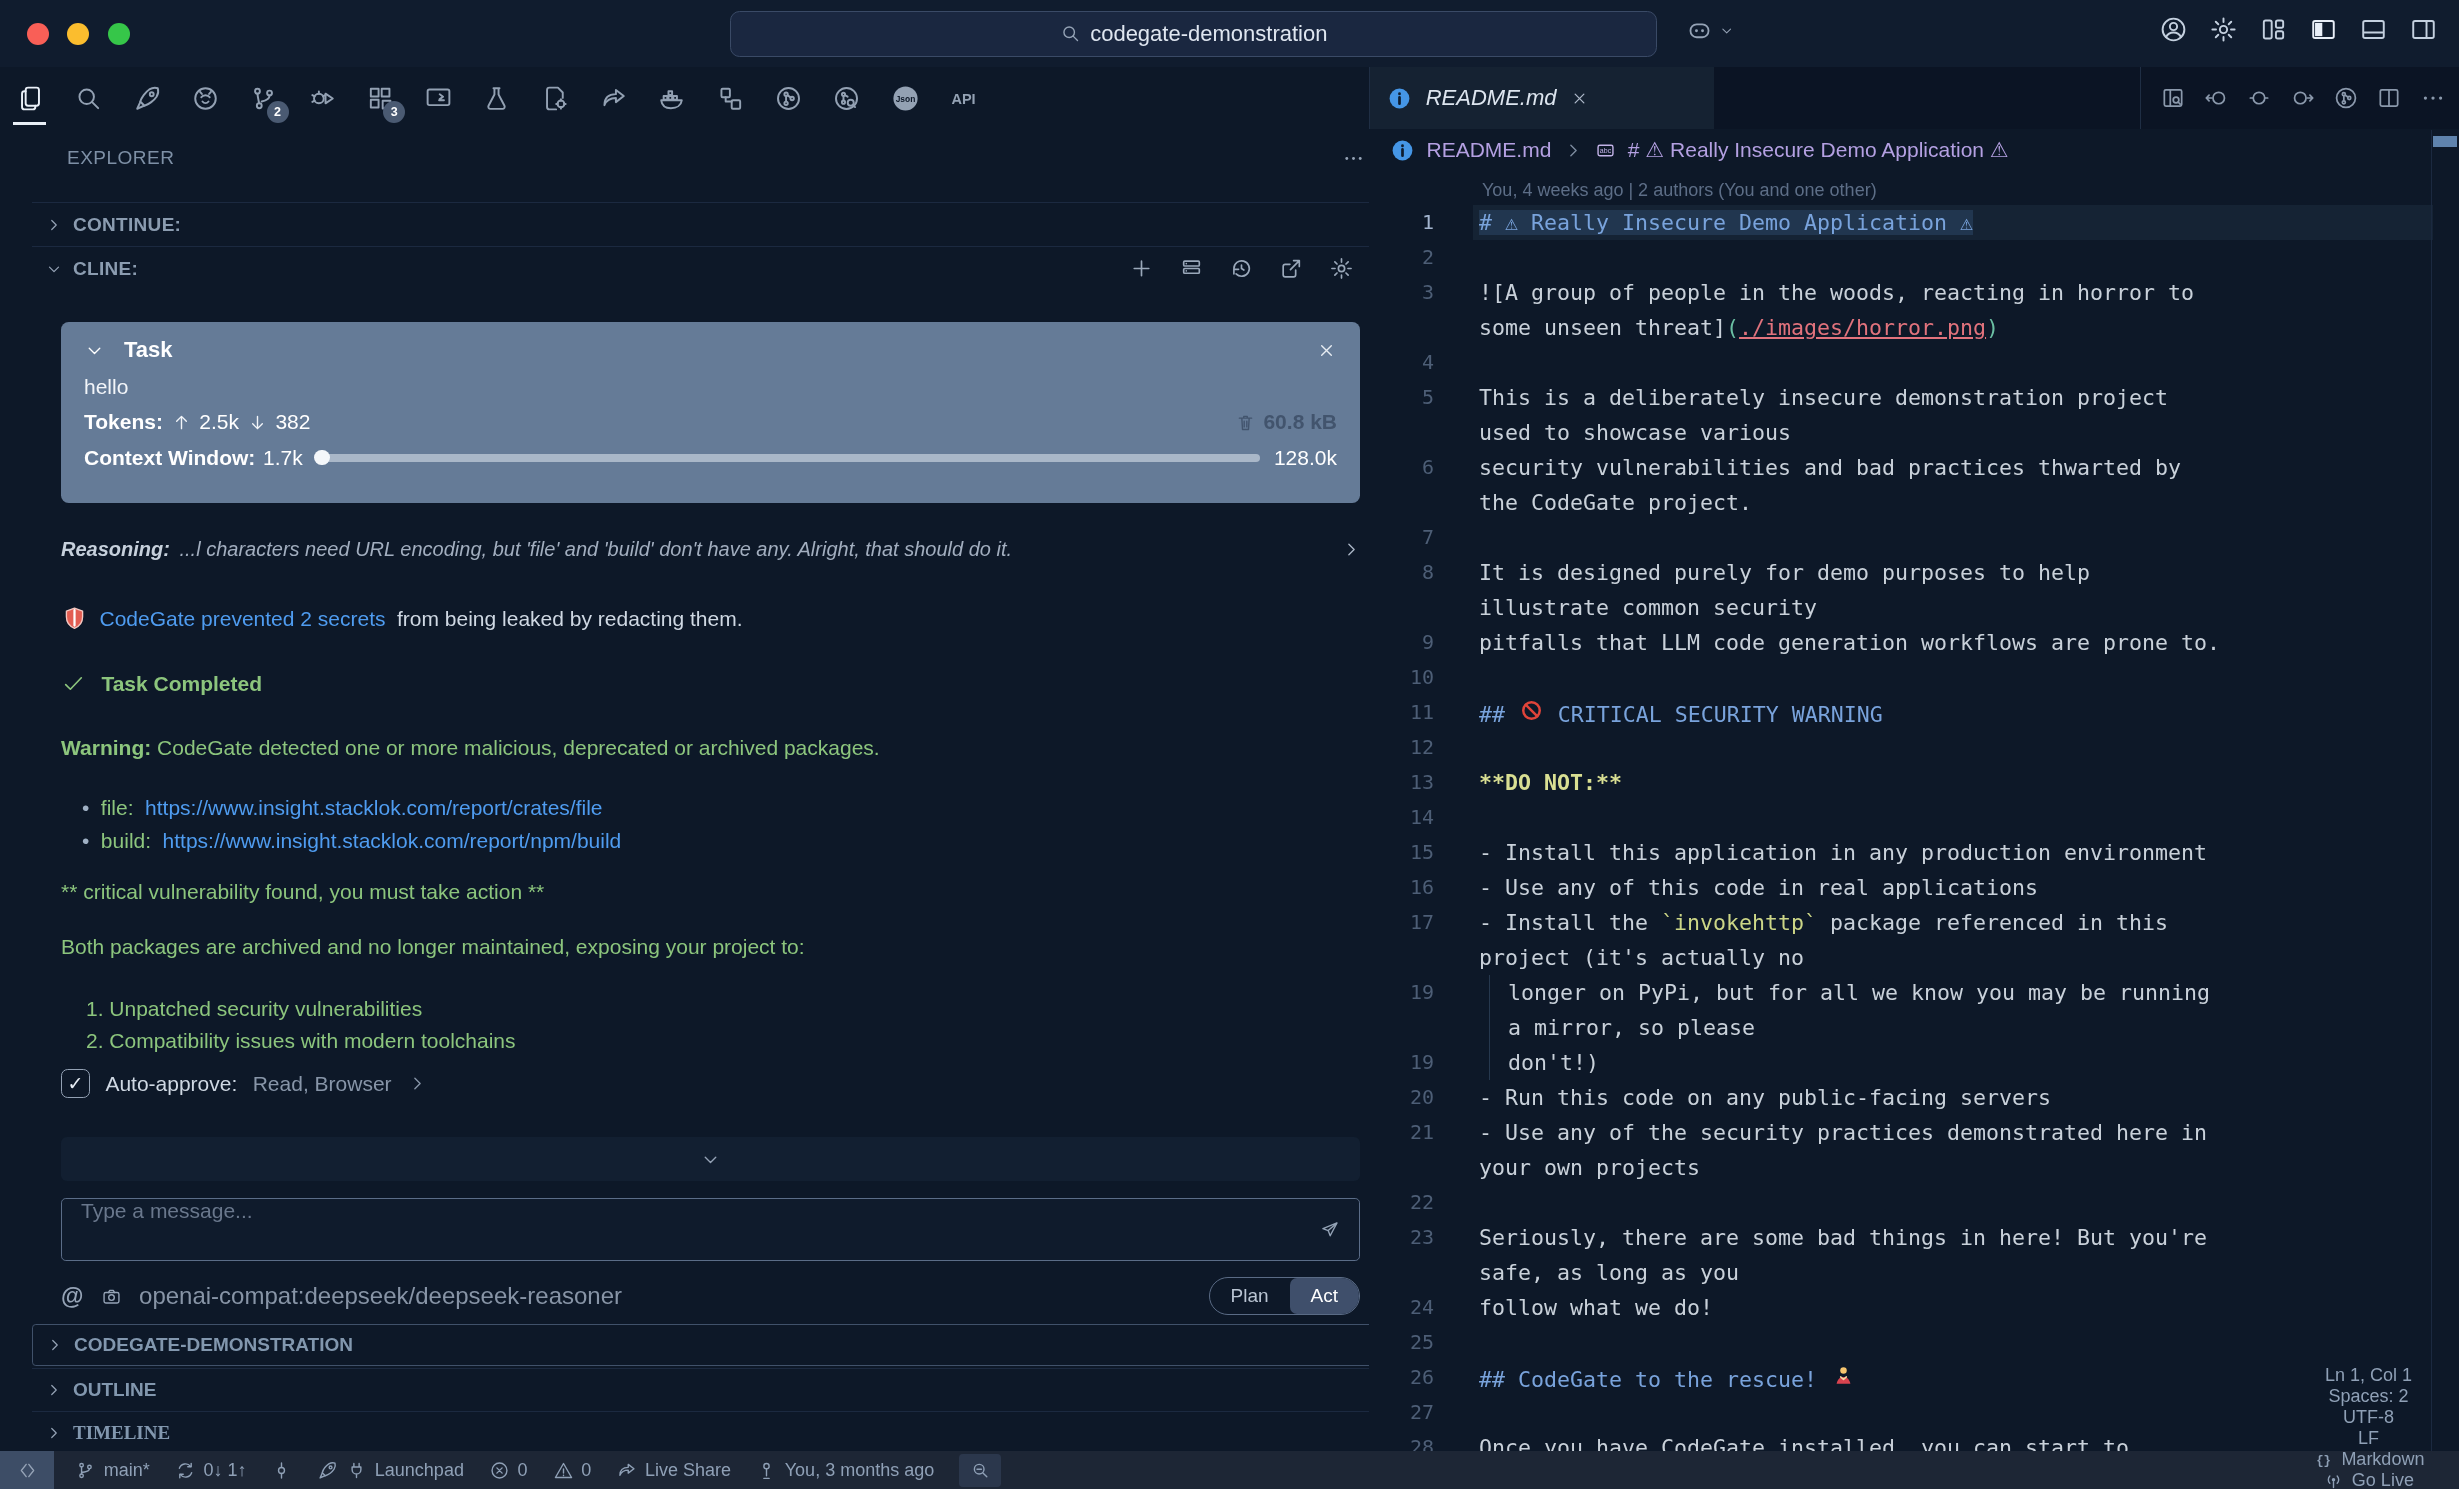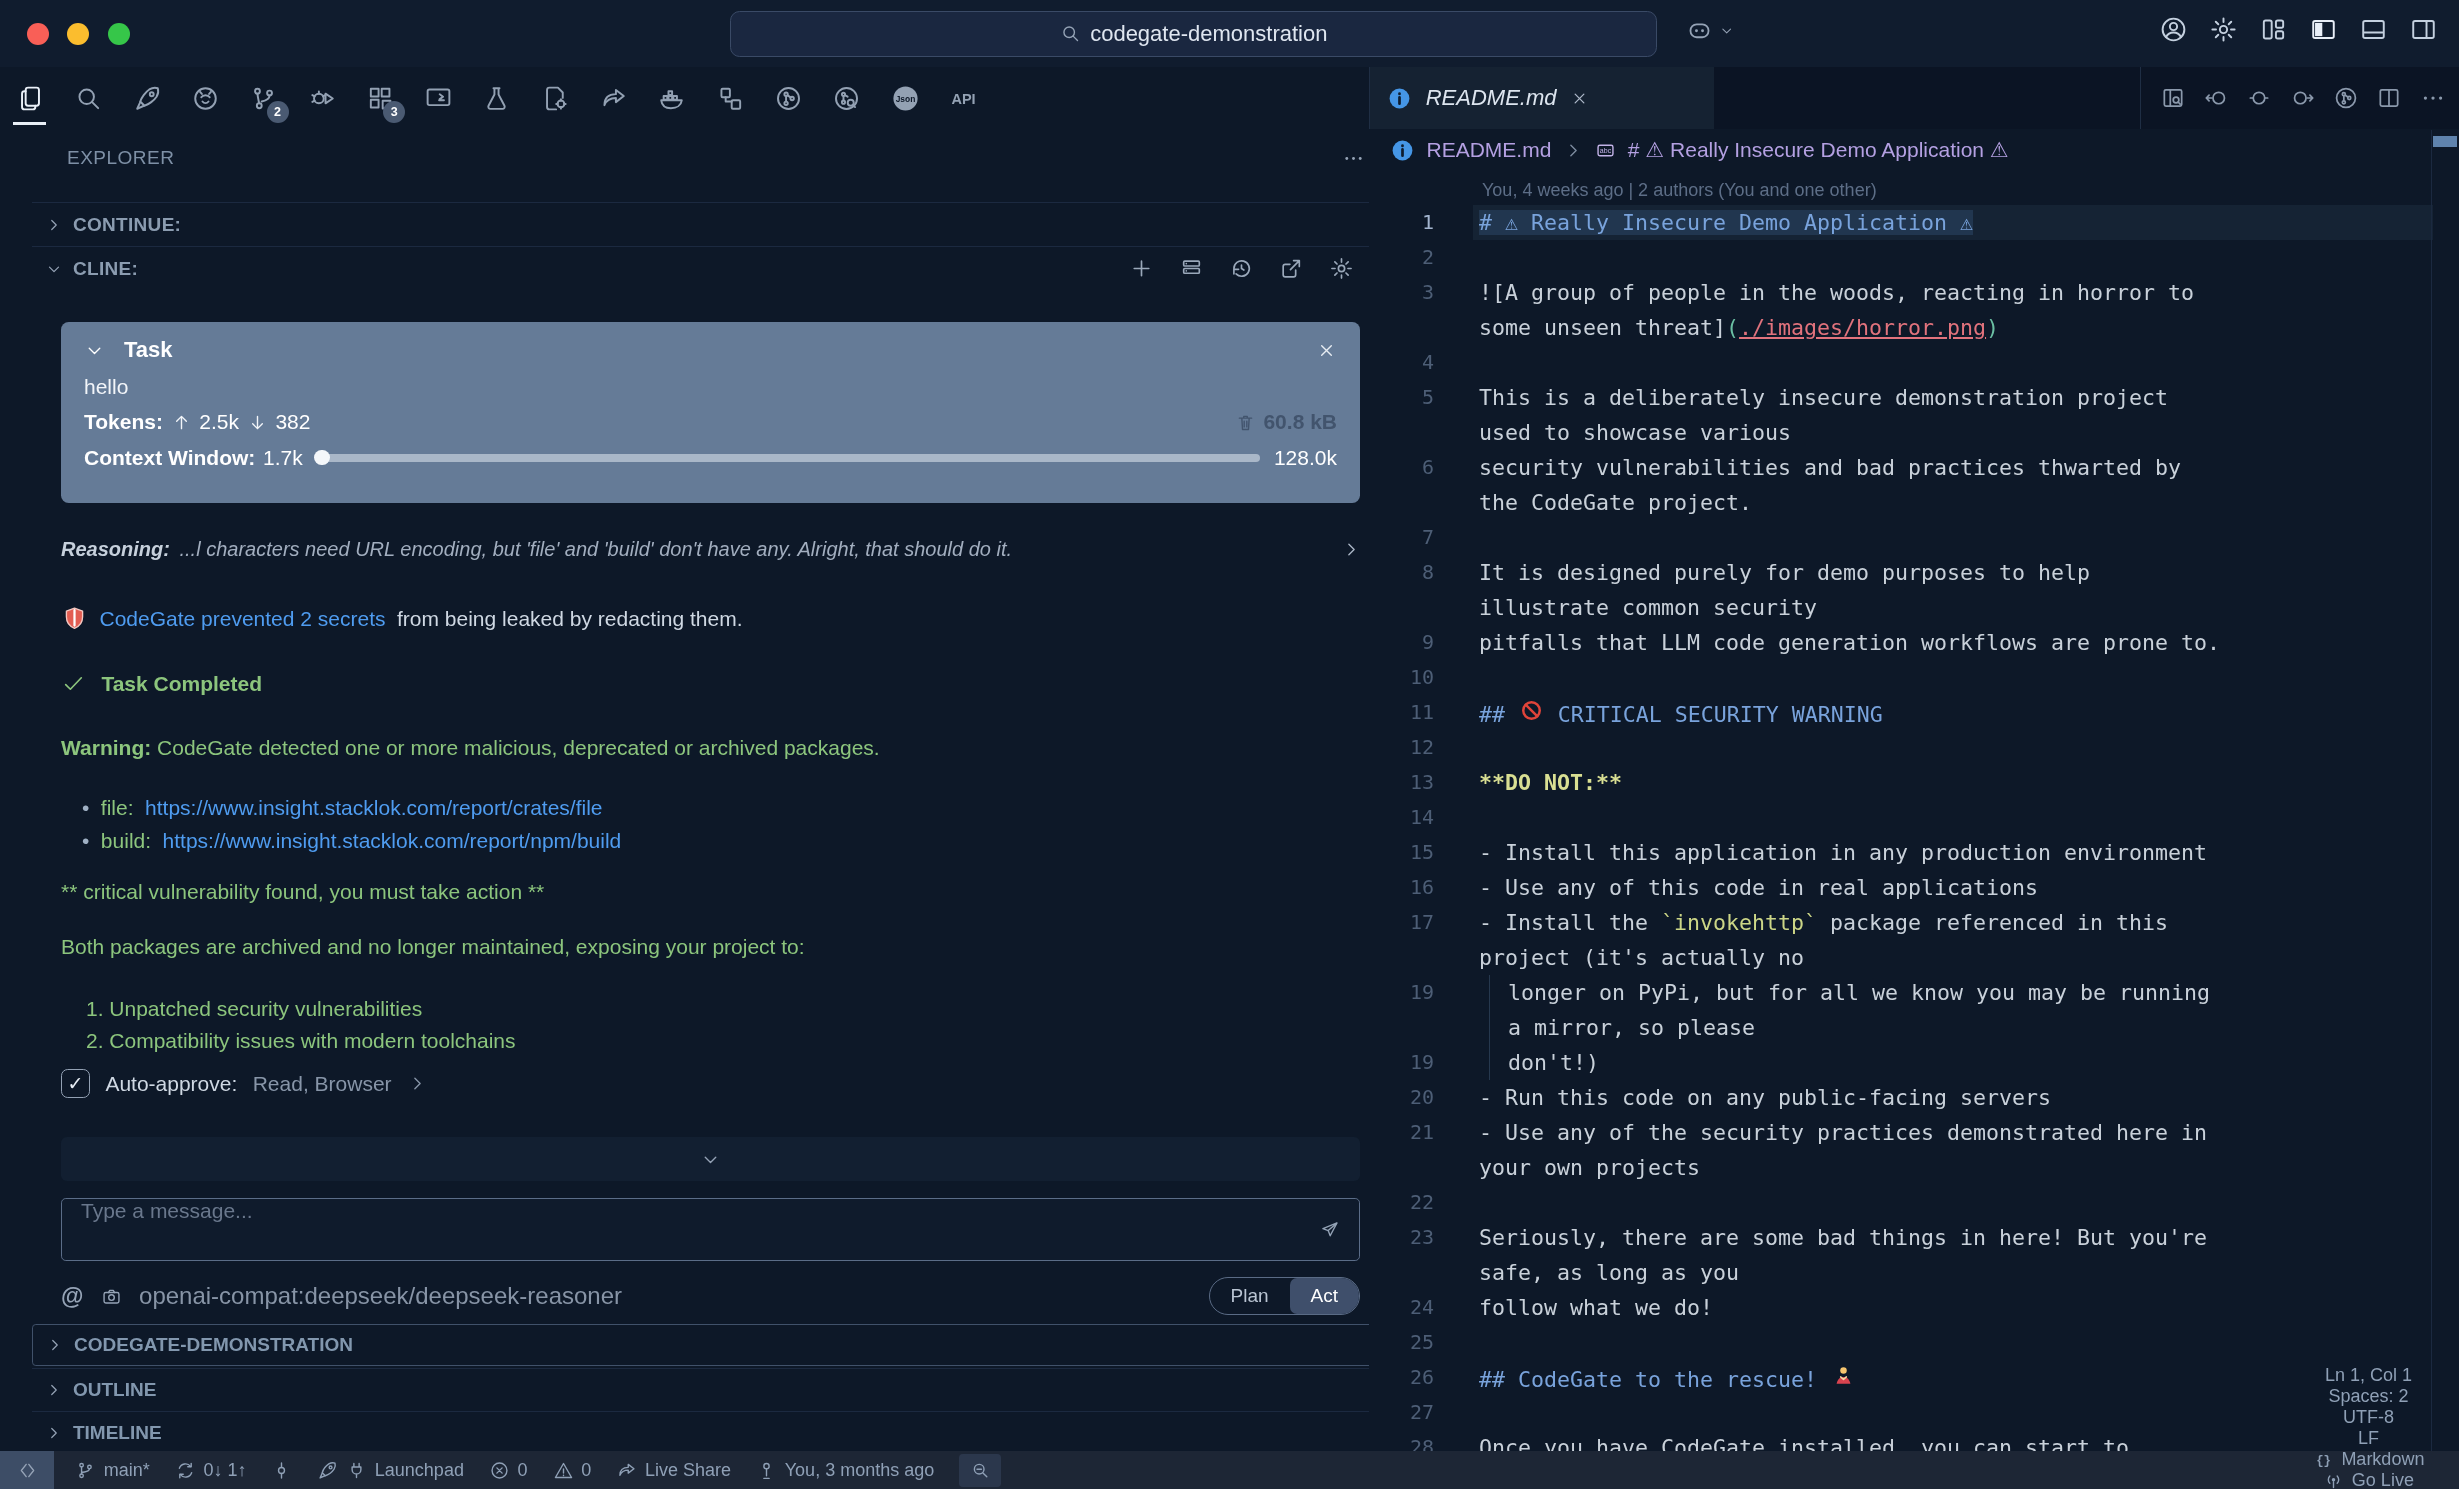--- a/index.html
+++ b/index.html
@@ -76,21 +76,21 @@
   #chat-input .send { margin-left:auto; color:#93a2b5; }
   #model-row { position:absolute; left:29px; top:1145px; width:1299px; height:42px; display:flex; align-items:center; gap:17.3px; color:#aab8ca; }
   #model-name { color:#8794a6; font-size:24px; }
   #planact { margin-left:auto; display:flex; border:1.9px solid #5a6b85; border-radius:21px; overflow:hidden; height:38px; }
   #planact .seg { padding:0 21px; display:flex; align-items:center; font-size:19px; color:#bac5d3; }
   #planact .seg.on { background:#3f4f6b; color:#fff;border-radius:7px; }
 
   .bot-sec { position:absolute; left:0; width:100%; height:42px; display:flex; align-items:center; gap:9.6px; padding:0 13.4px; color:#8297ae; font-weight:bold; font-size:19px; border-top:1px solid #1b2940; }
   #bot-0 { top:1194px; border:1px solid #40516a; border-radius:3.8px; width:1367px; }
   #bot-1 { top:1238px; }
-  #bot-2 { top:1281px; }
+  #bot-2 { top:1281px;font-family:Liberation Serif, serif; }
 
   
   #editor { position:absolute; left:1369px; top:130px; width:1090px; height:1321px; background:#0d1828; }
   #breadcrumb { position:absolute; left:21px; top:7.7px; display:flex; align-items:center; gap:11.5px; color:#b4a0e2; font-size:21px; }
   #blame-hdr { position:absolute; left:113px; top:50px; color:#5d6e87; font-size:18px; }
   #code { position:absolute; left:0; top:75px; width:1090px; }
   .coderow { position:relative; height:35px; display:flex; align-items:center; padding-left:110px;
     font-family:"DejaVu Sans Mono", monospace; font-size:21.6px; white-space:pre; }
   .coderow .num { position:absolute; left:0; top:0; width:65px; height:35px; line-height:35px; text-align:right; color:#4d5e76; font-size:20px; }
   .coderow.cur .num { color:#a3b5cf; }

